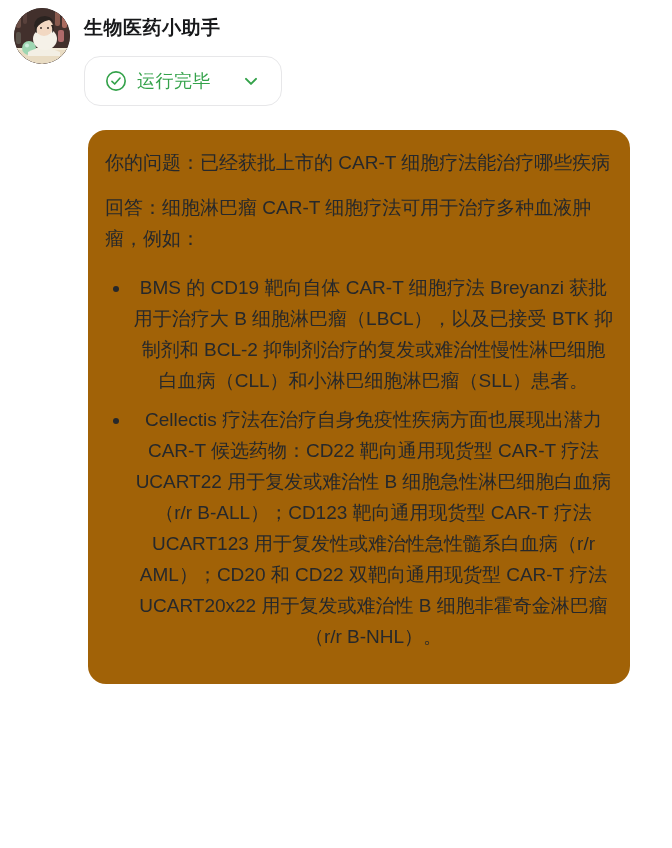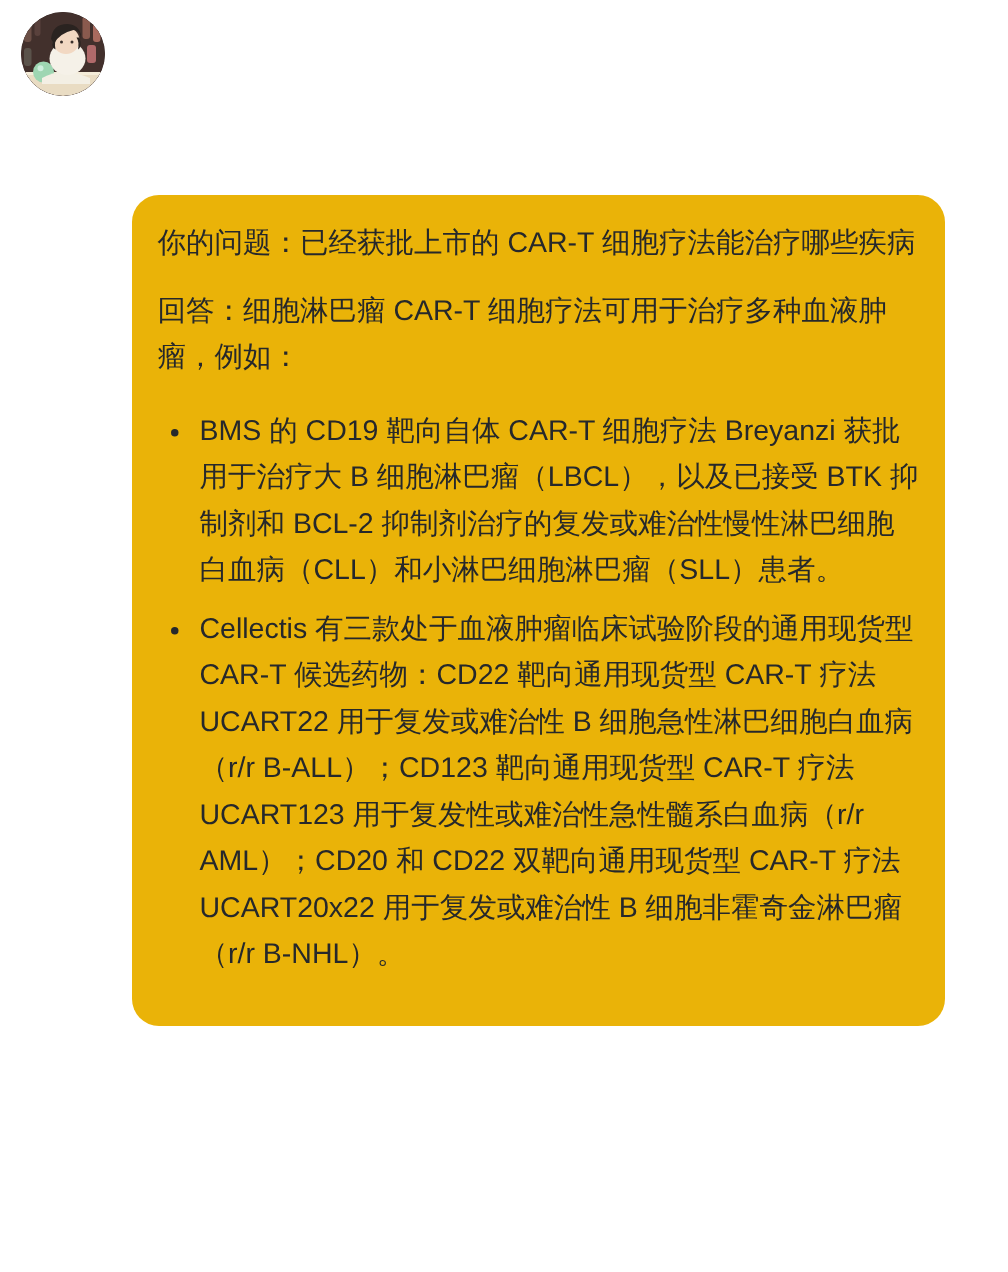--- a/index.html
+++ b/index.html
@@ -62,35 +62,35 @@
     font-weight: 500;
     color: #34a24a;
     letter-spacing: 0.5px;
   }
   .status-pill .chevron-icon { display: inline-flex; margin-left: 30px; }
   .bubble {
     position: absolute;
     left: 88px;
     top: 130px;
     width: 542px;
-    background: #eab308;
+    background: #a16207;
     border-radius: 18px;
     padding: 17px 16px 20px 17px;
     font-size: 19px;
     line-height: 31px;
     color: #26282b;
   }
   .bubble p { margin: 0 0 14px 0; }
   .bubble p.answer-intro { margin-bottom: 18px; }
   .bubble p.closing { margin-bottom: 0; }
   .bubble ul {
     margin: 0 0 12px 0;
     padding-left: 26px;
   }
-  .bubble li { padding-left: 2px; }
+  .bubble li { padding-left: 2px; text-align: center; }
   .bubble li + li { margin-top: 8px; }
 </style>
 </head>
 <body>
 
 <div class="page">
 
   <div class="header">
     <div class="avatar">
       <svg width="56" height="56" viewBox="0 0 56 56">
@@ -117,26 +117,41 @@
           <path d="M20 18 Q21 8 31 8 Q41 9 40 19 Q40 12 35 12 Q26 14 22 21 Z" fill="#2a2320"></path>
           <path d="M21 17 Q20 24 23 25 Q22 20 24 17 Z" fill="#2a2320"></path>
           <path d="M39 17 Q41 23 38 25 Q39 20 37 17 Z" fill="#2a2320"></path>
           <circle cx="27" cy="20" r="1" fill="#3a2f2a"></circle>
           <circle cx="34" cy="20" r="1" fill="#3a2f2a"></circle>
         </g>
       </svg>
     </div>
 
     <div class="header-col">
+      <div class="bot-name">生物医药小助手</div>
 
+      <div class="status-pill">
+        <span class="check-icon">
+          <svg width="22" height="22" viewBox="0 0 24 24" fill="none">
+            <circle cx="12" cy="12" r="10" stroke="#34a24a" stroke-width="1.8"></circle>
+            <path d="M7.6 12.4 L10.6 15.3 L16.4 8.8" stroke="#34a24a" stroke-width="1.8" stroke-linecap="round" stroke-linejoin="round"></path>
+          </svg>
+        </span>
+        <span class="status-label">运行完毕</span>
+        <span class="chevron-icon">
+          <svg width="20" height="20" viewBox="0 0 24 24" fill="none">
+            <path d="M6 9.5 L12 15.5 L18 9.5" stroke="#34a24a" stroke-width="2.4" stroke-linecap="round" stroke-linejoin="round"></path>
+          </svg>
+        </span>
+      </div>
     </div>
   </div>
 
   <div class="bubble">
     <p class="question">你的问题：已经获批上市的 CAR-T 细胞疗法能治疗哪些疾病</p>
     <p class="answer-intro">回答：细胞淋巴瘤 CAR-T 细胞疗法可用于治疗多种血液肿瘤，例如：</p>
     <ul>
       <li>BMS 的 CD19 靶向自体 CAR-T 细胞疗法 Breyanzi 获批用于治疗大 B 细胞淋巴瘤（LBCL），以及已接受 BTK 抑制剂和 BCL-2 抑制剂治疗的复发或难治性慢性淋巴细胞白血病（CLL）和小淋巴细胞淋巴瘤（SLL）患者。</li>
-      <li>Cellectis 有三款处于血液肿瘤临床试验阶段的通用现货型 CAR-T 候选药物：CD22 靶向通用现货型 CAR-T 疗法 UCART22 用于复发或难治性 B 细胞急性淋巴细胞白血病（r/r B-ALL）；CD123 靶向通用现货型 CAR-T 疗法 UCART123 用于复发性或难治性急性髓系白血病（r/r AML）；CD20 和 CD22 双靶向通用现货型 CAR-T 疗法 UCART20x22 用于复发或难治性 B 细胞非霍奇金淋巴瘤（r/r B-NHL）。</li>
+      <li>Cellectis 疗法在治疗自身免疫性疾病方面也展现出潜力 CAR-T 候选药物：CD22 靶向通用现货型 CAR-T 疗法 UCART22 用于复发或难治性 B 细胞急性淋巴细胞白血病（r/r B-ALL）；CD123 靶向通用现货型 CAR-T 疗法 UCART123 用于复发性或难治性急性髓系白血病（r/r AML）；CD20 和 CD22 双靶向通用现货型 CAR-T 疗法 UCART20x22 用于复发或难治性 B 细胞非霍奇金淋巴瘤（r/r B-NHL）。</li>
     </ul>
   </div>
 
 </div>
 
 </body></html>

